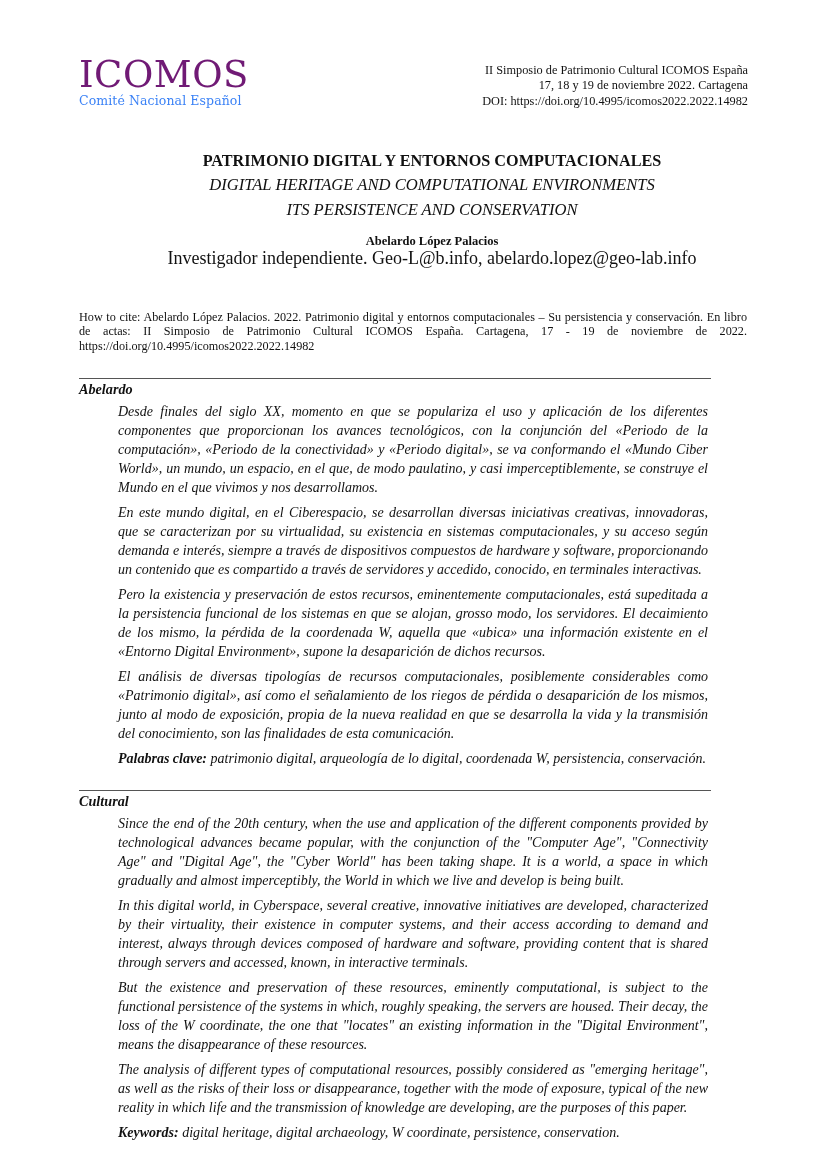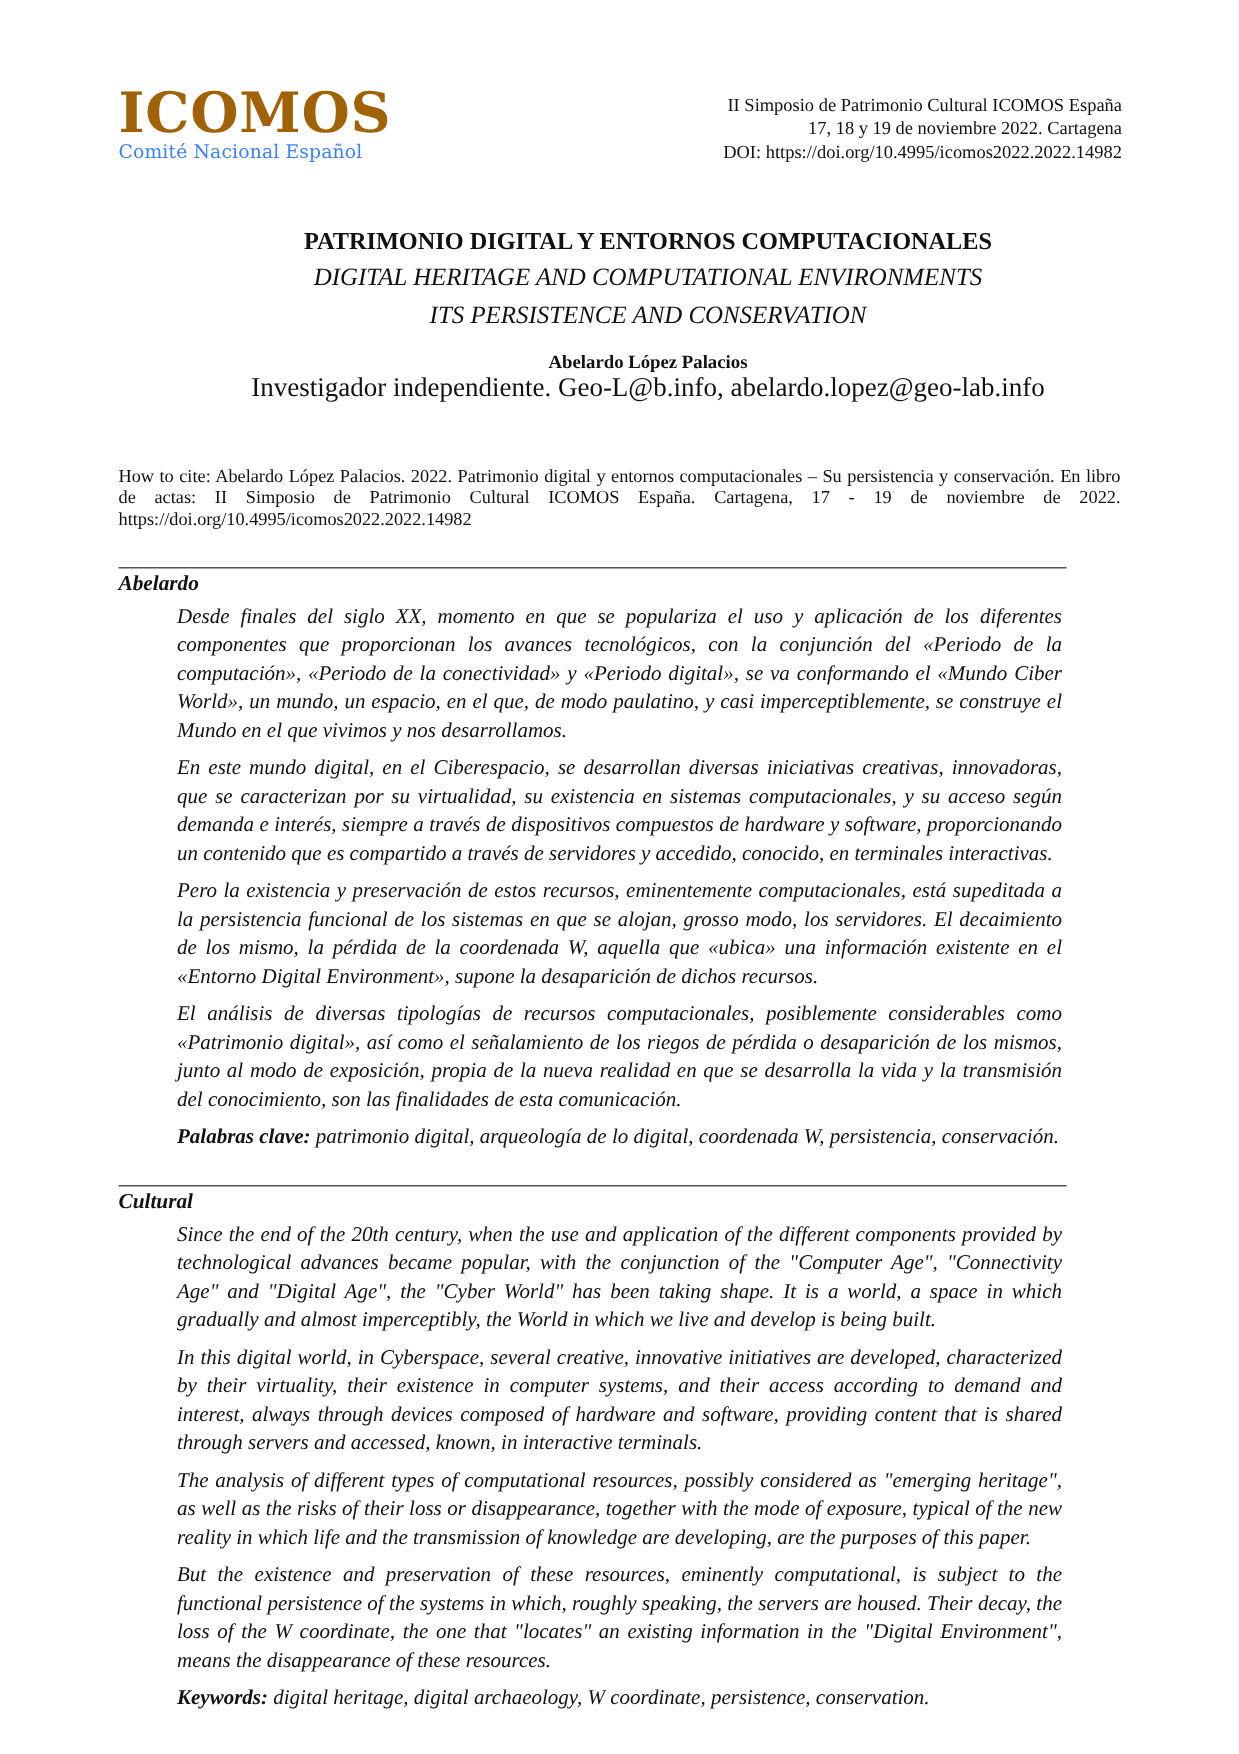--- a/index.html
+++ b/index.html
@@ -3,22 +3,22 @@
   <meta charset="utf-8">
   <style>
     html, body { margin: 0; padding: 0; background: #ffffff; }
     body {
       width: 826px; height: 1169px; position: relative; overflow: hidden;
       font-family: "Liberation Serif", serif; color: #111;
     }
     .logo { position: absolute; left: 79px; top: 58px; width: 200px; }
     .logo-main {
       font-family: "DejaVu Serif", "Liberation Serif", serif;
-      font-size: 37px; line-height: 34px; color: #a16207; letter-spacing: 0.5px;
-      font-weight: bold;
+      font-size: 37px; line-height: 34px; color: #701a75; letter-spacing: 0.5px;
+      font-weight: normal;
     }
     .logo-sub {
       font-family: "DejaVu Serif", "Liberation Serif", serif;
       font-size: 12.5px; color: #3b82f6; margin-top: 1px; letter-spacing: 0.1px;
     }
     .conf {
       position: absolute; right: 78px; top: 63px; text-align: right;
       font-size: 12.3px; line-height: 15.3px;
     }
     .title-block { position: absolute; left: 0; width: 826px; top: 152px; text-align: center; padding-left: 19px; }
@@ -73,16 +73,16 @@
   <p>Pero la existencia y preservación de estos recursos, eminentemente computacionales, está supeditada a la persistencia funcional de los sistemas en que se alojan, grosso modo, los servidores. El decaimiento de los mismo, la pérdida de la coordenada W, aquella que «ubica» una información existente en el «Entorno Digital Environment», supone la desaparición de dichos recursos.</p>
   <p>El análisis de diversas tipologías de recursos computacionales, posiblemente considerables como «Patrimonio digital», así como el señalamiento de los riegos de pérdida o desaparición de los mismos, junto al modo de exposición, propia de la nueva realidad en que se desarrolla la vida y la transmisión del conocimiento, son las finalidades de esta comunicación.</p>
   <p><span class="kw-label">Palabras clave:</span><span> patrimonio digital, arqueología de lo digital, coordenada W, persistencia, conservación.</span></p>
 </div>
 
 <div class="rule" style="top:790px"></div>
 <div class="section-head" style="top:793px">Cultural</div>
 <div class="section-body" style="top:814px">
   <p>Since the end of the 20th century, when the use and application of the different components provided by technological advances became popular, with the conjunction of the "Computer Age", "Connectivity Age" and "Digital Age", the "Cyber World" has been taking shape. It is a world, a space in which gradually and almost imperceptibly, the World in which we live and develop is being built.</p>
   <p>In this digital world, in Cyberspace, several creative, innovative initiatives are developed, characterized by their virtuality, their existence in computer systems, and their access according to demand and interest, always through devices composed of hardware and software, providing content that is shared through servers and accessed, known, in interactive terminals.</p>
+  <p>But the existence and preservation of these resources, eminently computational, is subject to the functional persistence of the systems in which, roughly speaking, the servers are housed. Their decay, the loss of the W coordinate, the one that "locates" an existing information in the "Digital Environment", means the disappearance of these resources.</p>
   <p>The analysis of different types of computational resources, possibly considered as "emerging heritage", as well as the risks of their loss or disappearance, together with the mode of exposure, typical of the new reality in which life and the transmission of knowledge are developing, are the purposes of this paper.</p>
-  <p>But the existence and preservation of these resources, eminently computational, is subject to the functional persistence of the systems in which, roughly speaking, the servers are housed. Their decay, the loss of the W coordinate, the one that "locates" an existing information in the "Digital Environment", means the disappearance of these resources.</p>
   <p><span class="kw-label">Keywords:</span><span> digital heritage, digital archaeology, W coordinate, persistence, conservation.</span></p>
 </div>
 
 </body></html>

